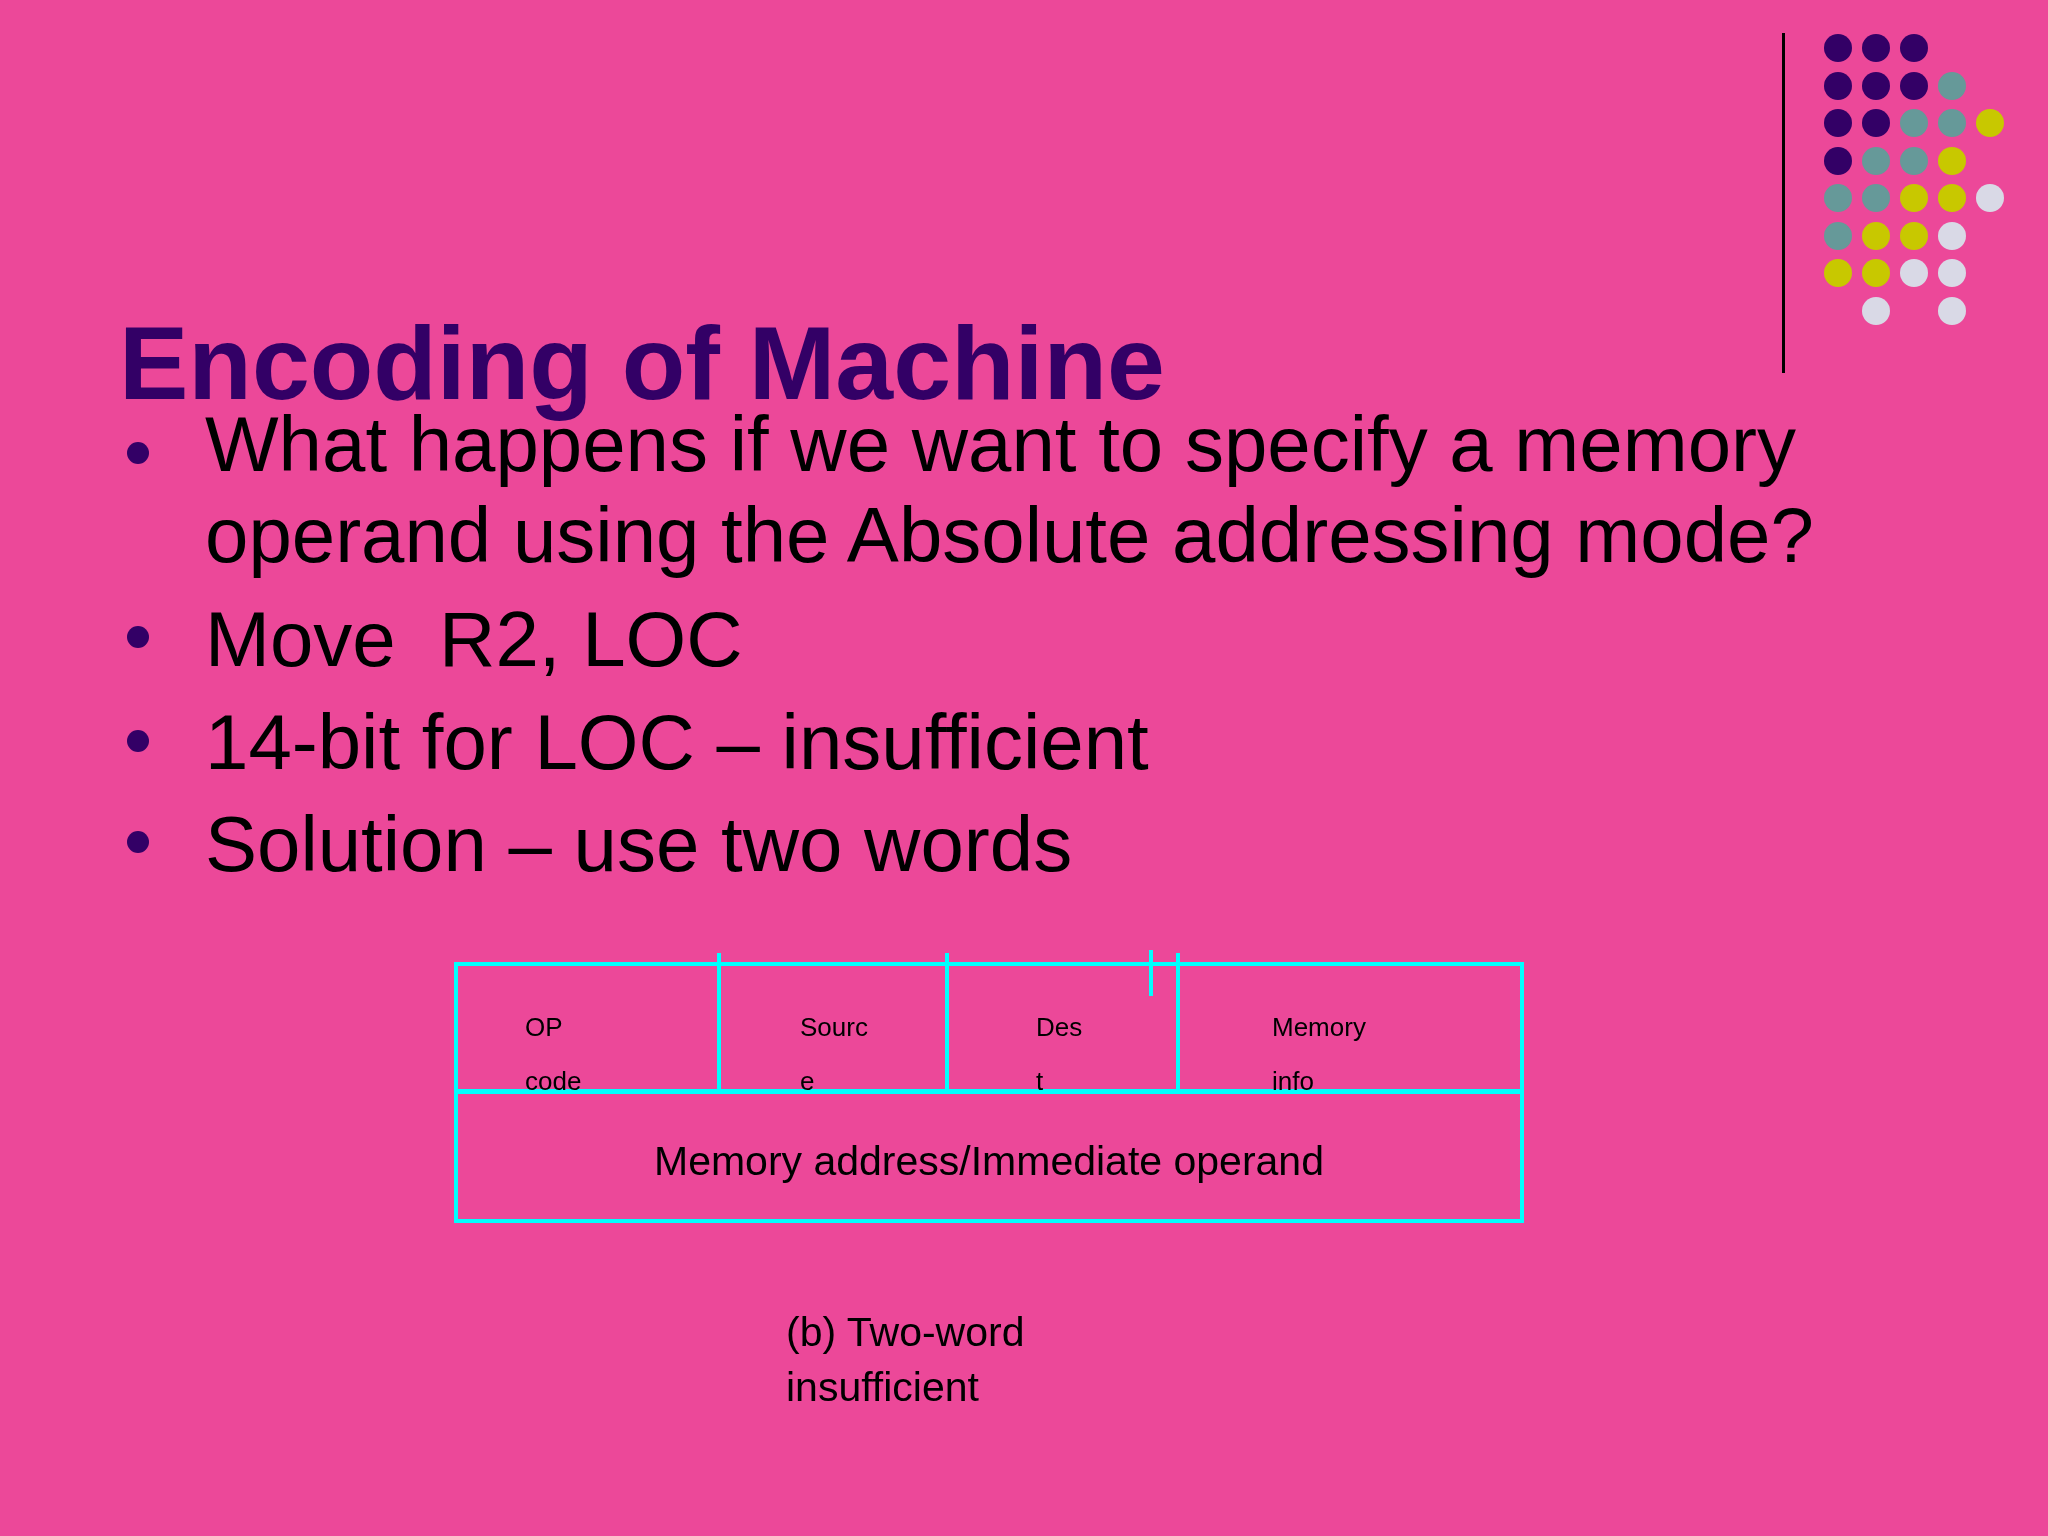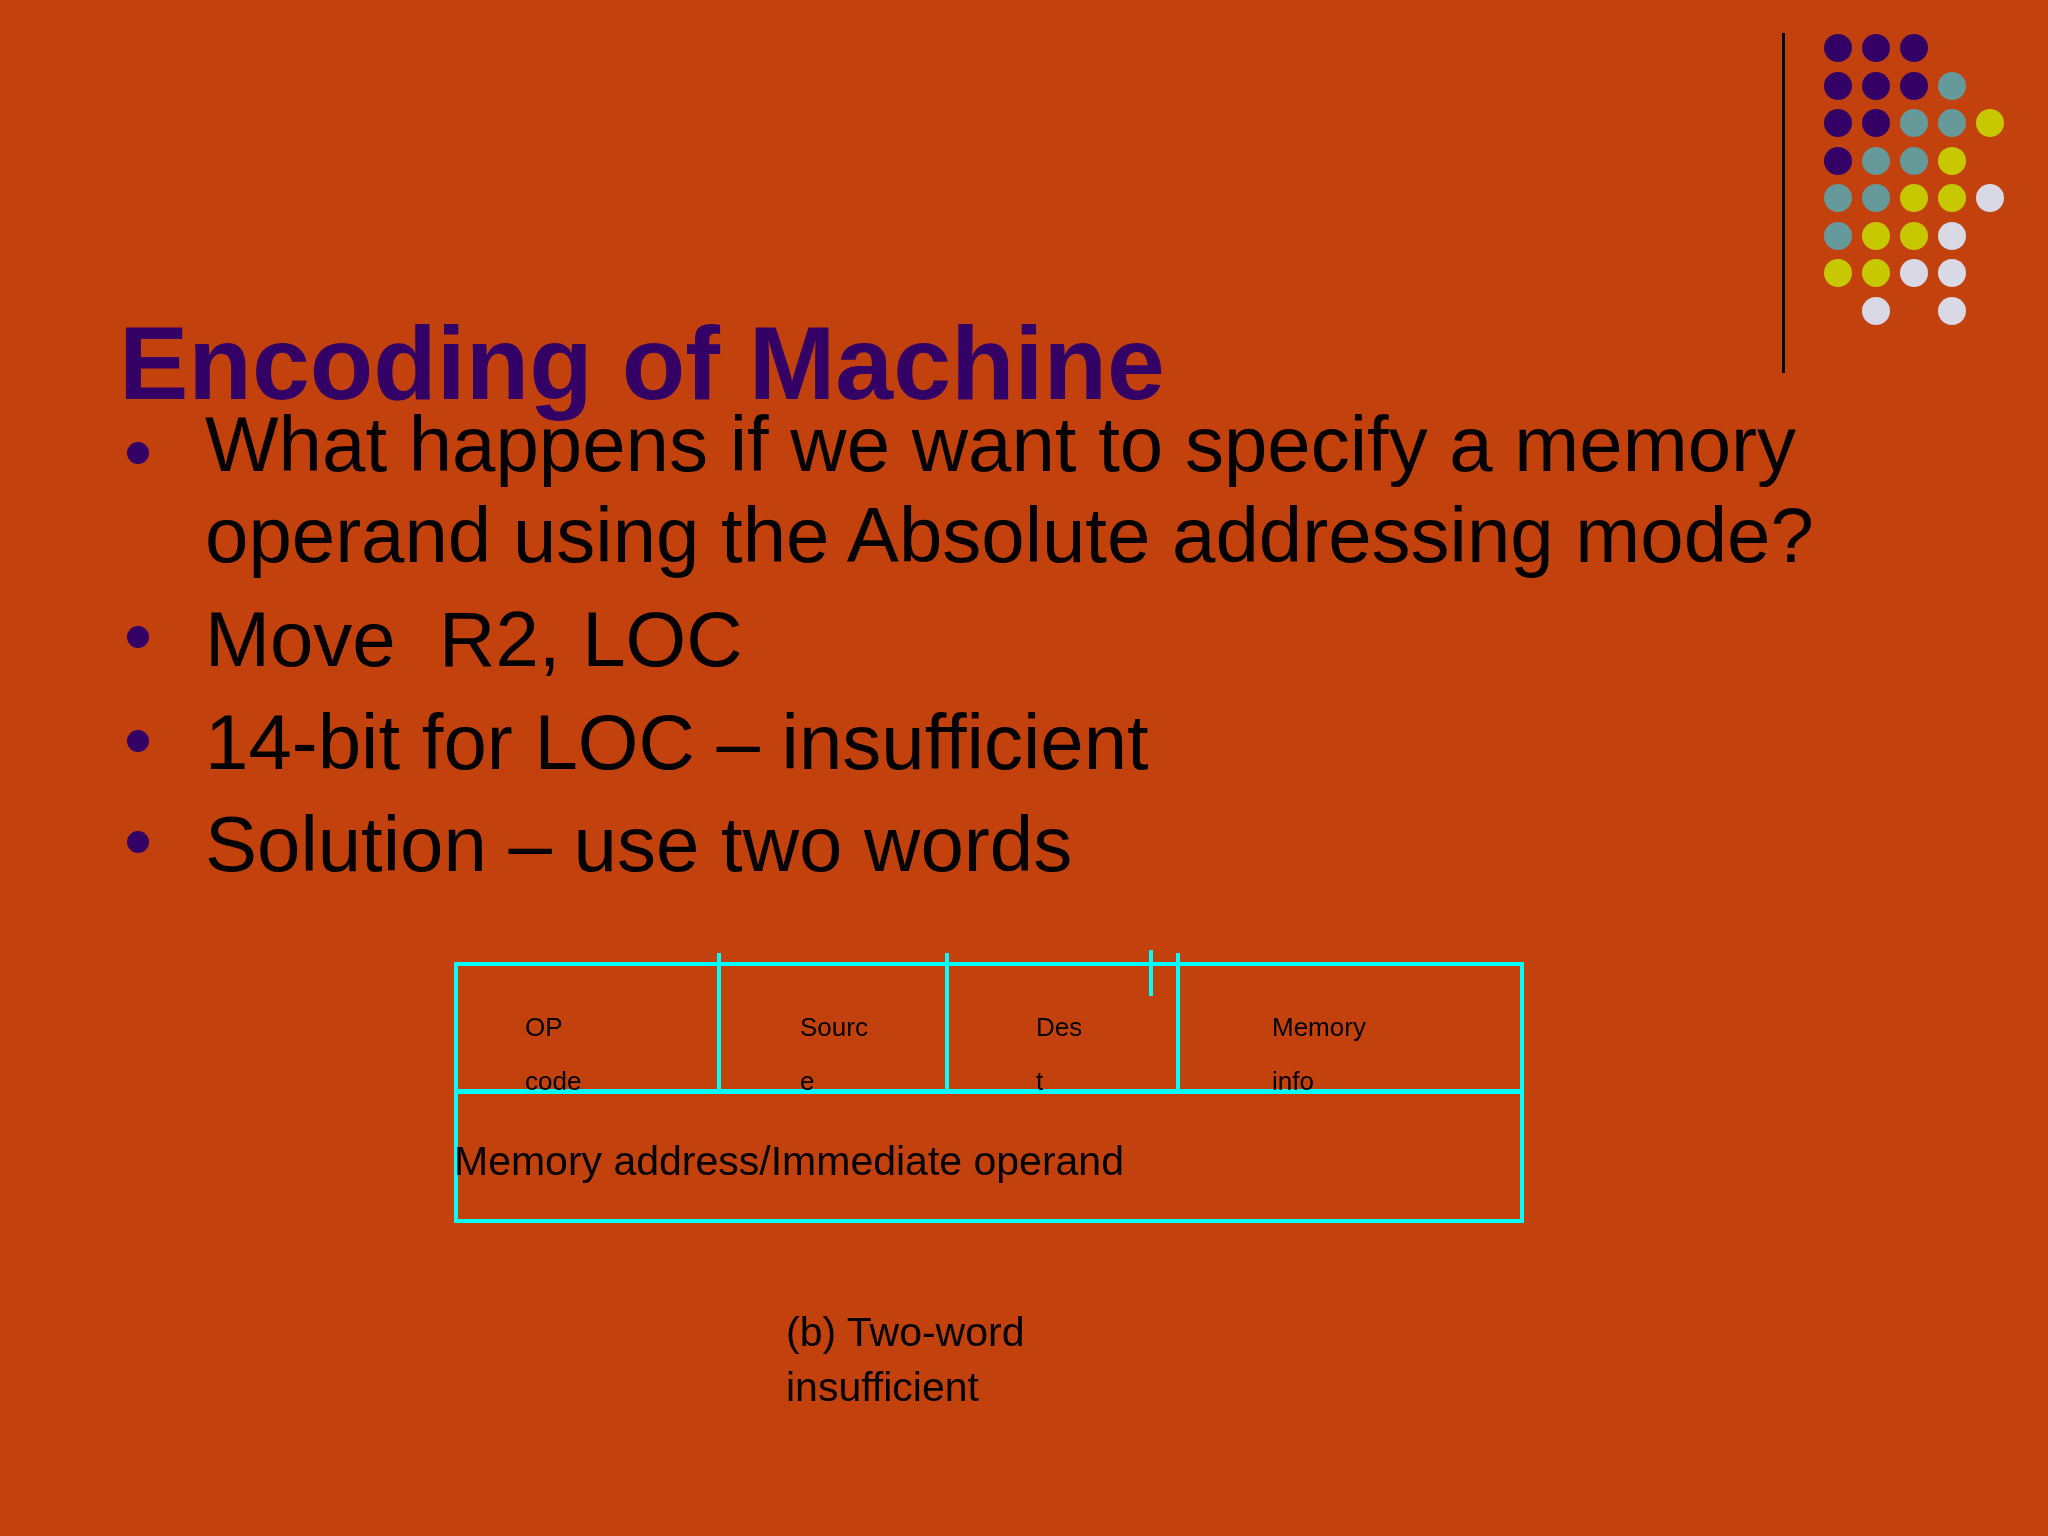--- a/index.html
+++ b/index.html
@@ -1,20 +1,20 @@
 <!DOCTYPE html>
 <html><head>
 <meta charset="utf-8">
 <style>
   html, body { margin: 0; padding: 0; background: #ffffff; }
   .slide {
     position: relative;
     width: 2048px;
     height: 1536px;
-    background: #c2410c;
+    background: #ec4899;
     overflow: hidden;
     font-family: "Liberation Sans", "DejaVu Sans", sans-serif;
     color: #000000;
   }
 
   
   .title {
     position: absolute;
     left: 119px;
     top: 36px;
@@ -69,21 +69,21 @@
     font-size: 26px;
     line-height: 54px;
     color: #000000;
   }
   .cell-text .line { white-space: pre; }
   .word2-text {
     position: absolute;
     left: 454px;
     top: 1134px;
     width: 1070px;
-    text-align: left;
+    text-align: center;
     font-size: 41px;
     line-height: 54px;
     color: #000000;
     white-space: pre;
   }
   .caption {
     position: absolute;
     left: 786px;
     top: 1277px;
     font-size: 41px;

